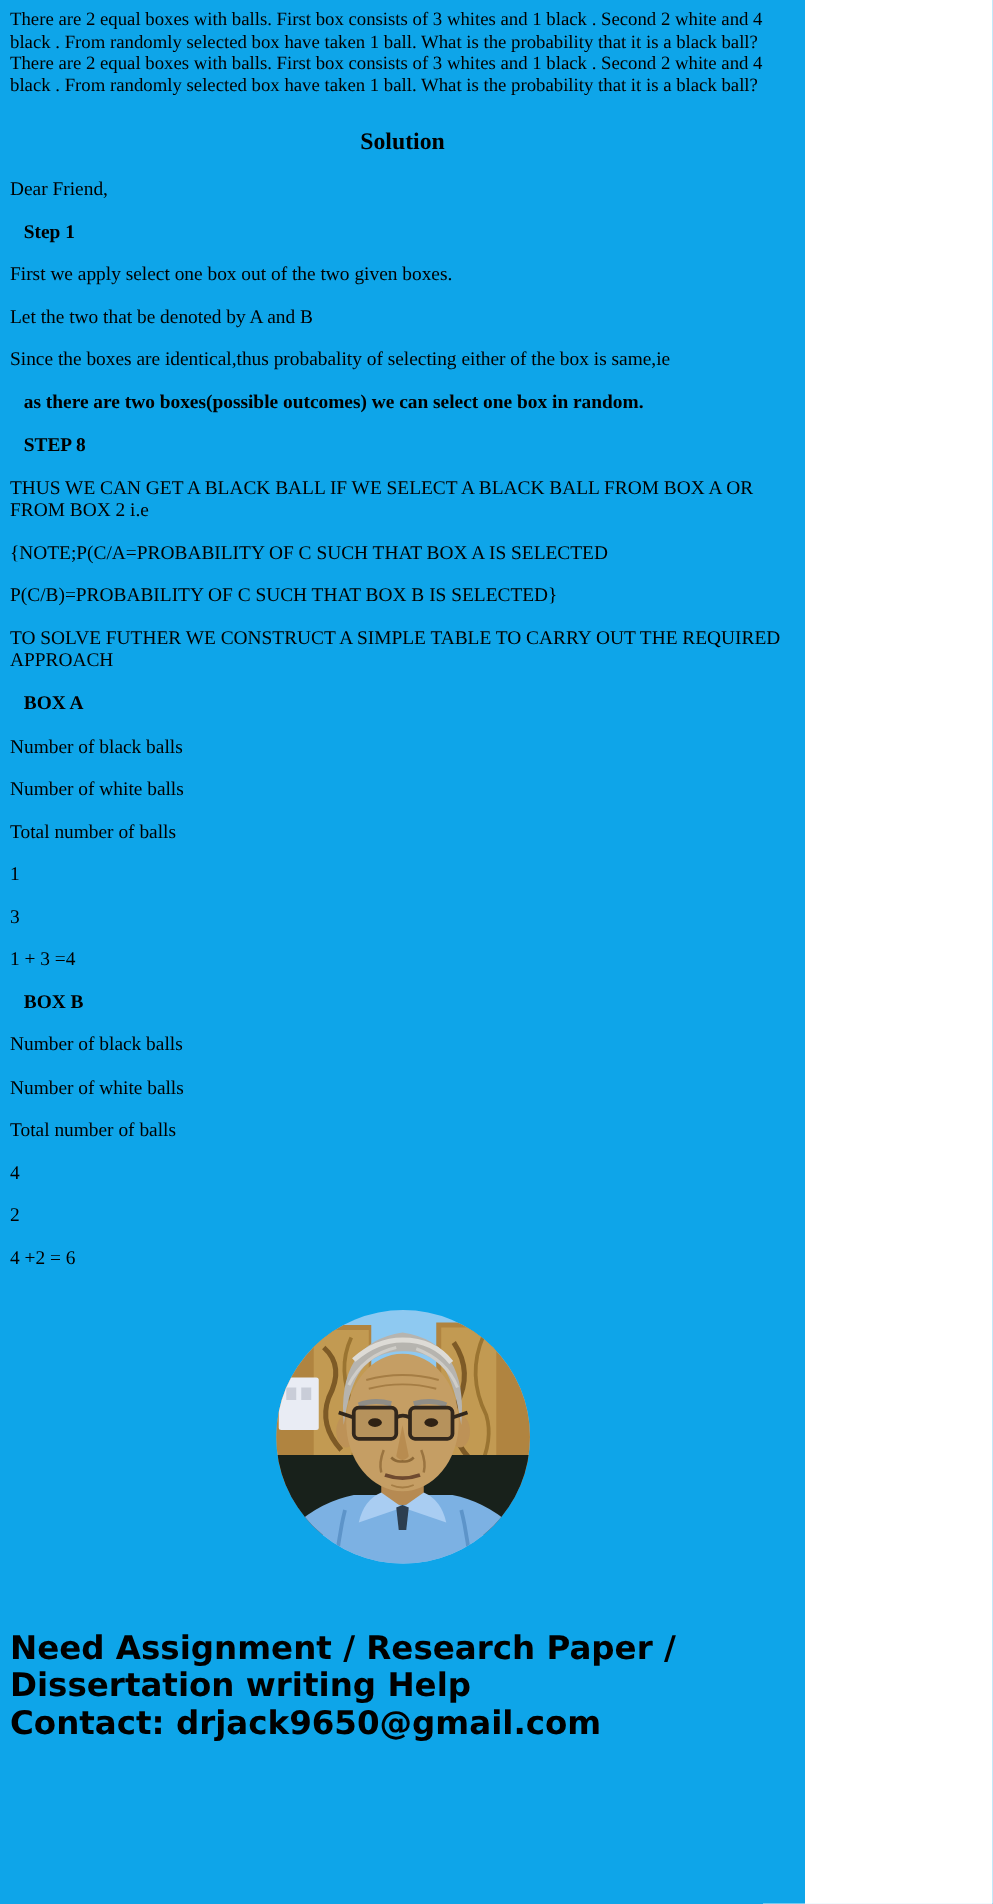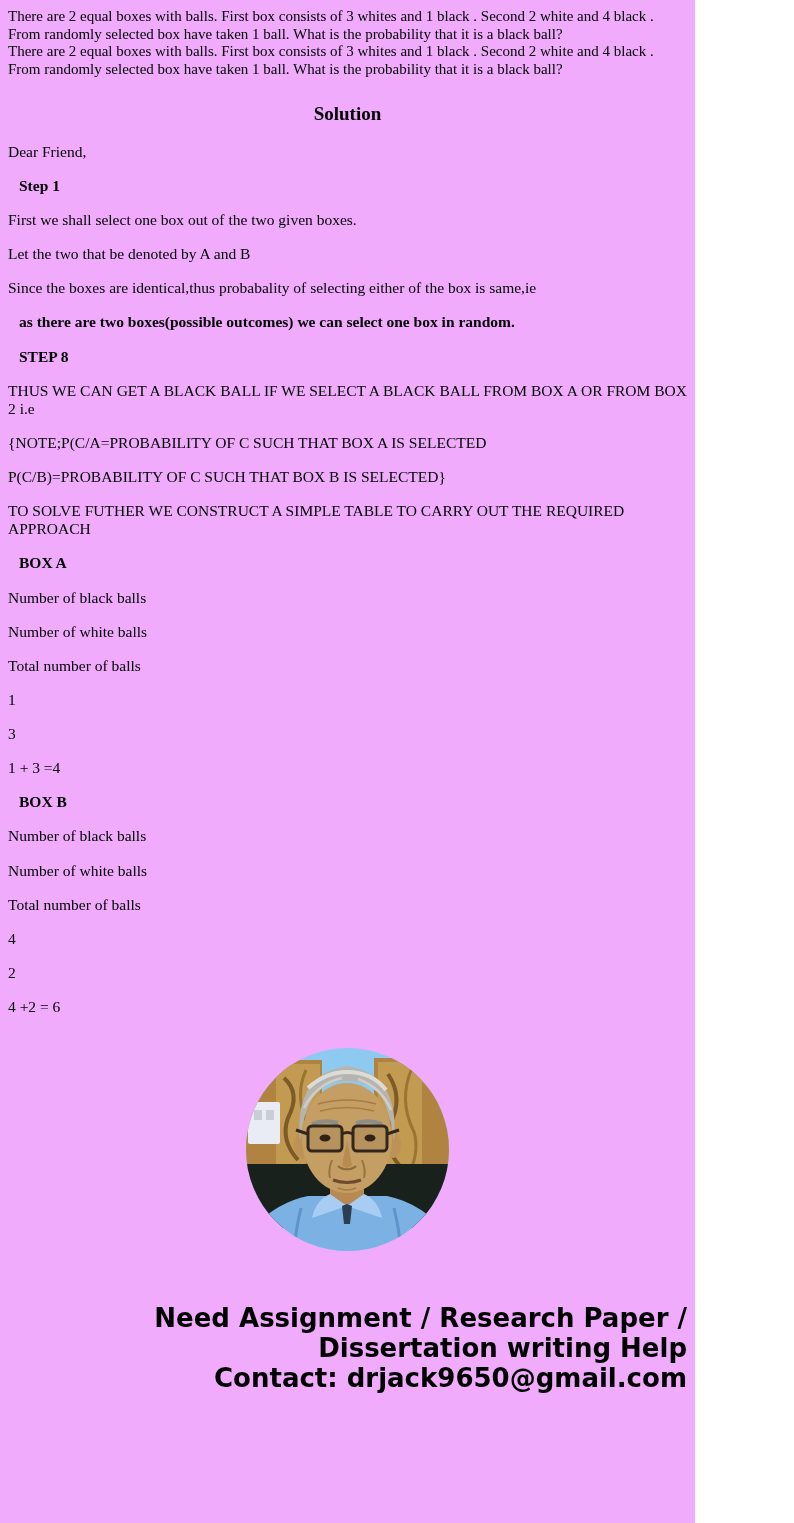--- a/index.html
+++ b/index.html
@@ -1,23 +1,23 @@
 <!DOCTYPE html>
 <html><head>
 <meta charset="utf-8">
 <style>
   html, body { margin: 0; padding: 0; background: #ffffff; }
   .page {
-    width: 695px;
+    width: 644px;
     min-height: 1523px;
     box-sizing: border-box;
     padding: 8px 8px 20px 8px;
     font-family: "Liberation Serif", serif;
     color: #000000;
-    background: #f0abfc;
+    background: #0ea5e9;
   }
   .question-block p {
     margin: 0;
     font-size: 15px;
     line-height: 1.18;
   }
   .solution-heading {
     font-family: "Liberation Serif", serif;
     font-size: 19px;
     font-weight: 700;
@@ -29,21 +29,21 @@
     line-height: 1.17;
     margin: 16px 0;
   }
   p.b { font-weight: 700; margin-left: 11px; }
   .portrait-wrap {
     margin-top: 32px;
     text-align: center;
   }
   .footer {
     margin-top: 48px;
-    text-align: right;
+    text-align: left;
     font-family: "DejaVu Sans", sans-serif;
     font-weight: 700;
     font-size: 26px;
     line-height: 1.16;
     color: #000000;
   }
 </style>
 </head>
 <body>
 
@@ -51,21 +51,21 @@
 
   <section class="question-block">
     <p>There are 2 equal boxes with balls. First box consists of 3 whites and 1 black . Second 2 white and 4 black . From randomly selected box have taken 1 ball. What is the probability that it is a black ball?</p>
     <p>There are 2 equal boxes with balls. First box consists of 3 whites and 1 black . Second 2 white and 4 black . From randomly selected box have taken 1 ball. What is the probability that it is a black ball?</p>
   </section>
 
   <h2 class="solution-heading">Solution</h2>
 
   <p class="body">Dear Friend,</p>
   <p class="body b">Step 1</p>
-  <p class="body">First we shall select one box out of the two given boxes.</p>
+  <p class="body">First we apply select one box out of the two given boxes.</p>
   <p class="body">Let the two that be denoted by A and B</p>
   <p class="body">Since the boxes are identical,thus probabality of selecting either of the box is same,ie</p>
   <p class="body b">as there are two boxes(possible outcomes) we can select one box in random.</p>
   <p class="body b">STEP 8</p>
 
 
   <p class="body">THUS WE CAN GET A BLACK BALL IF WE SELECT A BLACK BALL FROM BOX A OR FROM BOX 2 i.e</p>
   <p class="body">{NOTE;P(C/A=PROBABILITY OF C SUCH THAT BOX A IS SELECTED</p>
   <p class="body">P(C/B)=PROBABILITY OF C SUCH THAT BOX B IS SELECTED}</p>
   <p class="body">TO SOLVE FUTHER WE CONSTRUCT A SIMPLE TABLE TO CARRY OUT THE REQUIRED APPROACH</p>

